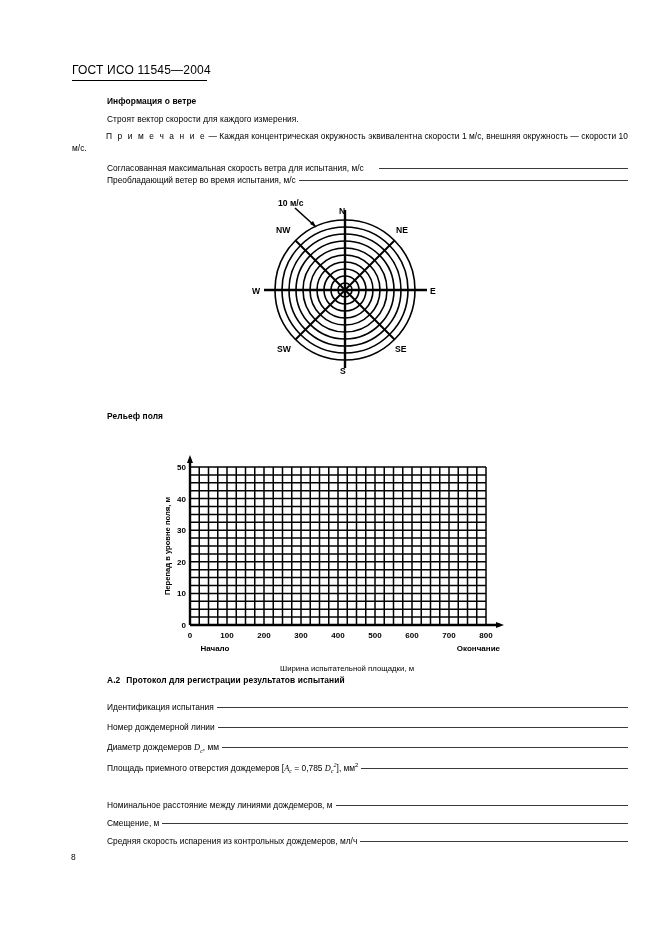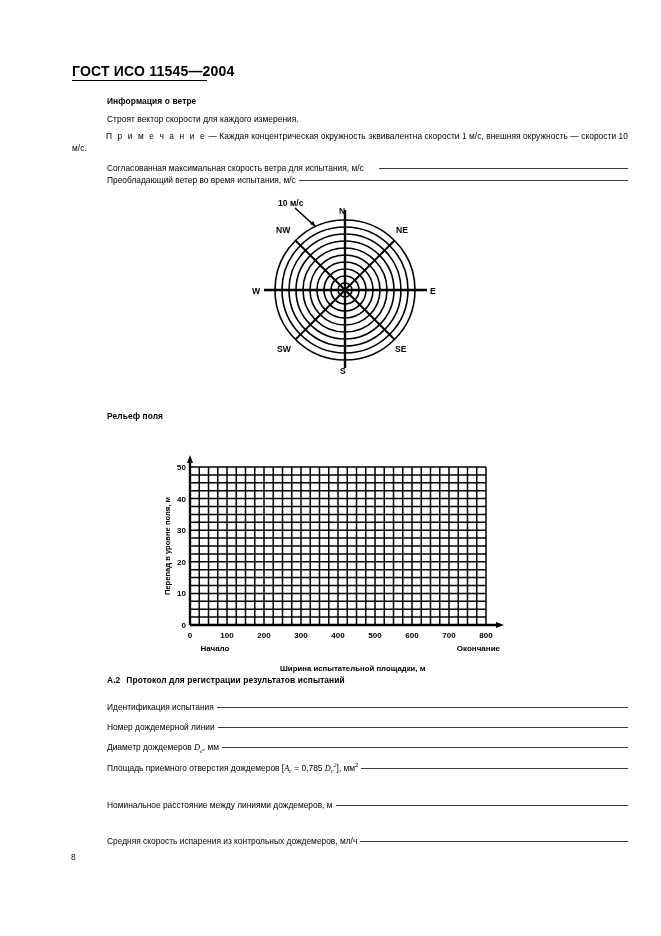--- a/index.html
+++ b/index.html
@@ -21,22 +21,22 @@
     position: absolute;
     inset: 0;
     background: #fff;
   }
 
   
   .running-head {
     position: absolute;
     left: 72px;
     top: 63px;
-    font-size: 14px;
-    font-weight: bold;
+    font-size: 12px;
+    font-weight: normal;
     letter-spacing: 0.2px;
   }
   .head-rule {
     position: absolute;
     left: 72px;
     top: 80px;
     width: 135px;
     height: 1px;
     background: #000;
   }
@@ -267,21 +267,21 @@
     </g>
 
     <g font-family="Liberation Sans, sans-serif" font-size="8" font-weight="bold" fill="#000">
       <text x="55" y="196" text-anchor="middle">Начало</text>
       <text x="340" y="196" text-anchor="end">Окончание</text>
     </g>
 
     <text transform="translate(10,91) rotate(-90)" text-anchor="middle" font-family="Liberation Sans, sans-serif" font-size="7.6" font-weight="bold" fill="#000">Перепад в уровне поля, м</text>
   </svg>
 
-  <div style="position:absolute; left:280px; top:664px; font-size:7.8px; font-weight:bold; white-space:nowrap;">Ширина испытательной площадки, м</div>
+  <div style="position:absolute; left:280px; top:664px; font-size:7.8px; font-weight:normal; white-space:nowrap;">Ширина испытательной площадки, м</div>
 
   <div class="sec-title" style="left:107px; top:675px; display:flex; gap:6px;">
     <span>А.2</span>
     <span>Протокол для регистрации результатов испытаний</span>
   </div>
 
   <div class="fillrow" style="left:107px; top:702px; width:521px;">
     <span class="lbl">Идентификация испытания</span>
     <span class="rule"></span>
   </div>
@@ -305,20 +305,24 @@
     </span>
     <span class="rule"></span>
   </div>
 
 
   <div class="fillrow" style="left:107px; top:800px; width:521px;">
     <span class="lbl">Номинальное расстояние между линиями дождемеров, м</span>
     <span class="rule"></span>
   </div>
 
+  <div class="fillrow" style="left:107px; top:818px; width:521px;">
+    <span class="lbl">Смещение, м</span>
+    <span class="rule"></span>
+  </div>
 
   <div class="fillrow" style="left:107px; top:836px; width:521px;">
     <span class="lbl">Средняя скорость испарения из контрольных дождемеров, мл/ч</span>
     <span class="rule"></span>
   </div>
 
   <div class="page-num">8</div>
 
 </div>
 

